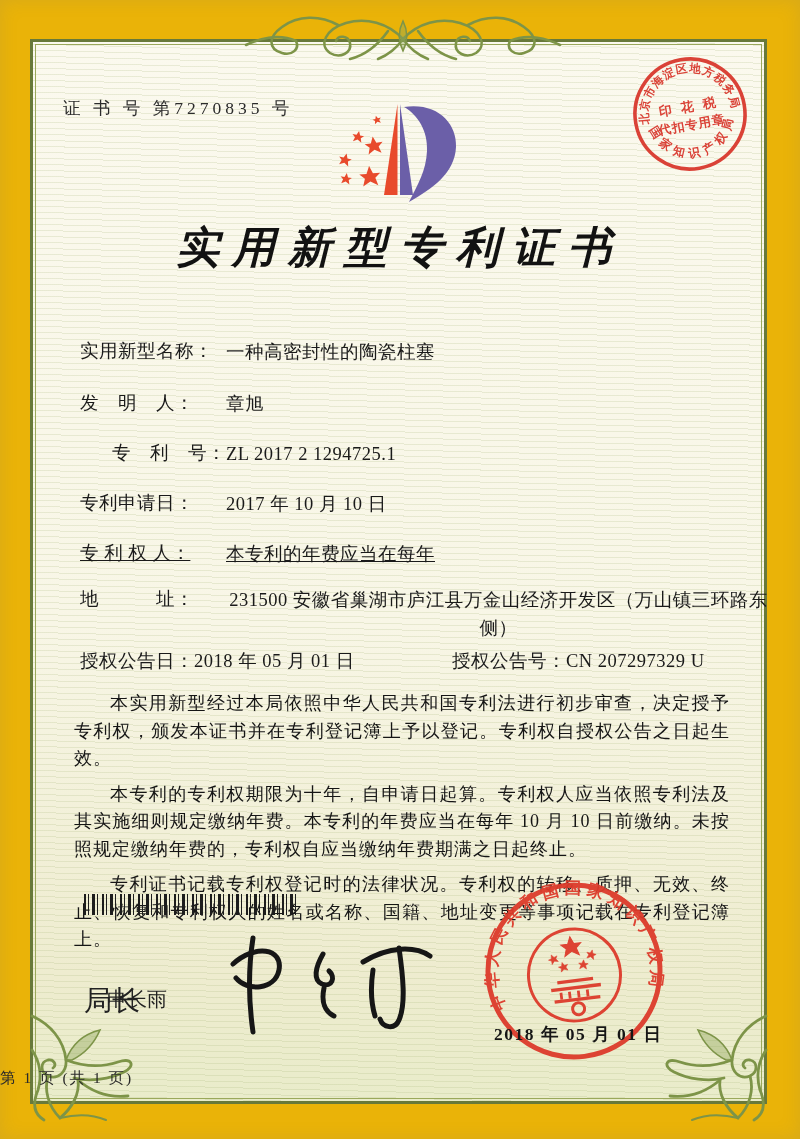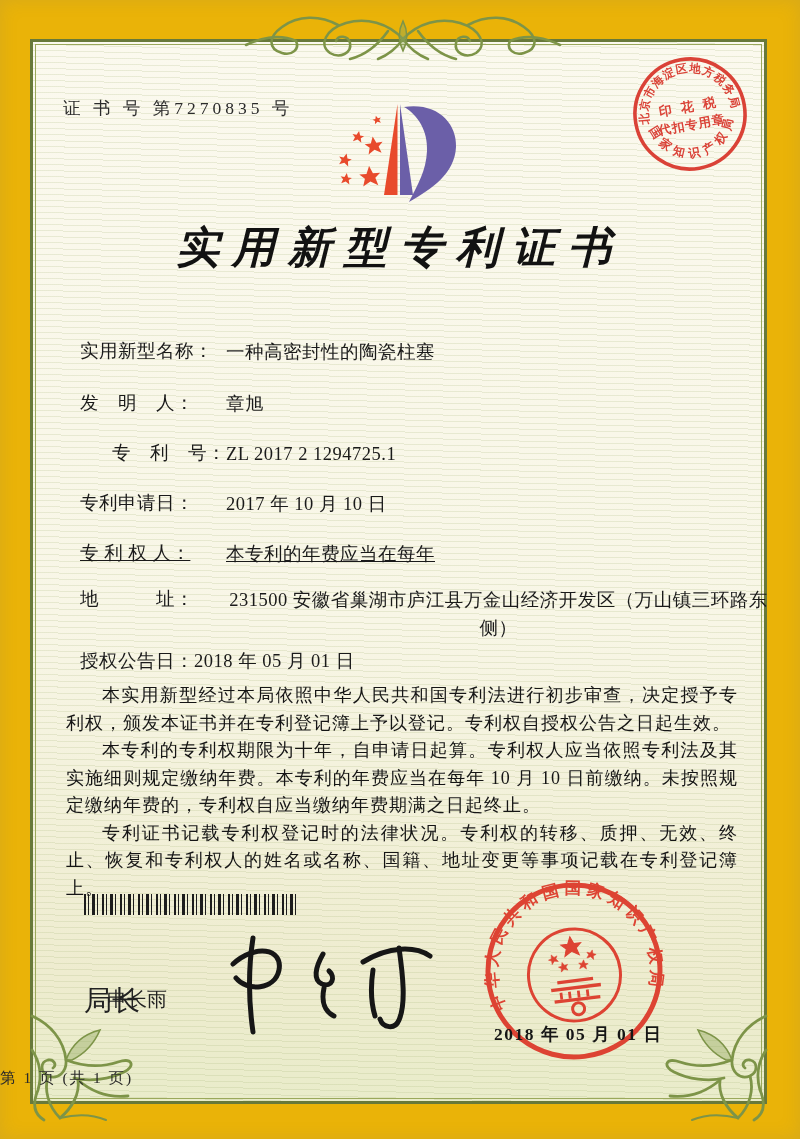--- a/index.html
+++ b/index.html
@@ -19,21 +19,21 @@
   .cert-no{left:63px;top:96px;font-size:17.5px;letter-spacing:4px;color:#2b2b2b;}
   .title{left:0;top:219px;width:100%;text-align:center;font-size:43px;font-weight:600;
          letter-spacing:13px;color:#121212;font-style:italic;}
   .frow{position:absolute;left:80px;display:flex;font-size:18.5px;color:#1a1a1a;letter-spacing:.5px;}
   .flabel{width:146px;flex:none;}
   .fvalue{line-height:28px;}
   .fvalue.wide{width:545px;text-align:center;}
   .grant-label{font-size:18.5px;color:#1a1a1a;letter-spacing:.5px;}
   .paras{left:66px;top:682px;width:672px;font-size:18px;line-height:27.5px;color:#151515;
          text-align:justify;letter-spacing:1px;}
-  .paras p{margin:0;text-indent:2em;}
+  .paras p{margin:8px;text-indent:2em;}
   .barcode{left:84px;top:894px;width:212px;height:21px;
     background:repeating-linear-gradient(90deg,
       #1d1d1d 0 2px, rgba(0,0,0,0) 2px 4px,
       #1d1d1d 4px 5px, rgba(0,0,0,0) 5px 8px,
       #1d1d1d 8px 11px, rgba(0,0,0,0) 11px 13px,
       #1d1d1d 13px 14px, rgba(0,0,0,0) 14px 18px);}
   .sig-title{left:84px;top:982px;font-size:28px;color:#222;font-family:"Liberation Sans","DejaVu Sans",sans-serif;}
   .sig-name{left:84px;top:986px;font-size:20px;color:#222;font-family:"Liberation Sans","DejaVu Sans",sans-serif;margin-left:23px;}
   .seal-date{left:494px;top:1022px;font-size:17.5px;font-weight:600;color:#161616;letter-spacing:1.5px;}
   .footer{left:0;top:1068px;width:100%;text-align:left;font-size:15.5px;color:#2a2a2a;letter-spacing:2px;}
@@ -148,20 +148,23 @@
     <span class="flabel">专 利 权 人：</span>
     <span class="fvalue">本专利的年费应当在每年</span>
   </div>
   <div class="frow" style="top:586px;">
     <span class="flabel">地　　　址：</span>
     <span class="fvalue wide">231500 安徽省巢湖市庐江县万金山经济开发区（万山镇三环路东侧）</span>
   </div>
 
   <div class="abs grant-label" style="left:80px;top:648px;">
     <span>授权公告日：</span><span>2018 年 05 月 01 日</span>
+  </div>
+  <div class="abs grant-label" style="left:452px;top:648px;">
+    <span>授权公告号：</span><span>CN 207297329 U</span>
   </div>
 
   <div class="abs paras">
     <p>本实用新型经过本局依照中华人民共和国专利法进行初步审查，决定授予专利权，颁发本证书并在专利登记簿上予以登记。专利权自授权公告之日起生效。</p>
     <p>本专利的专利权期限为十年，自申请日起算。专利权人应当依照专利法及其实施细则规定缴纳年费。本专利的年费应当在每年 10 月 10 日前缴纳。未按照规定缴纳年费的，专利权自应当缴纳年费期满之日起终止。</p>
     <p>专利证书记载专利权登记时的法律状况。专利权的转移、质押、无效、终止、恢复和专利权人的姓名或名称、国籍、地址变更等事项记载在专利登记簿上。</p>
   </div>
 
   <div class="abs barcode"></div>
 

